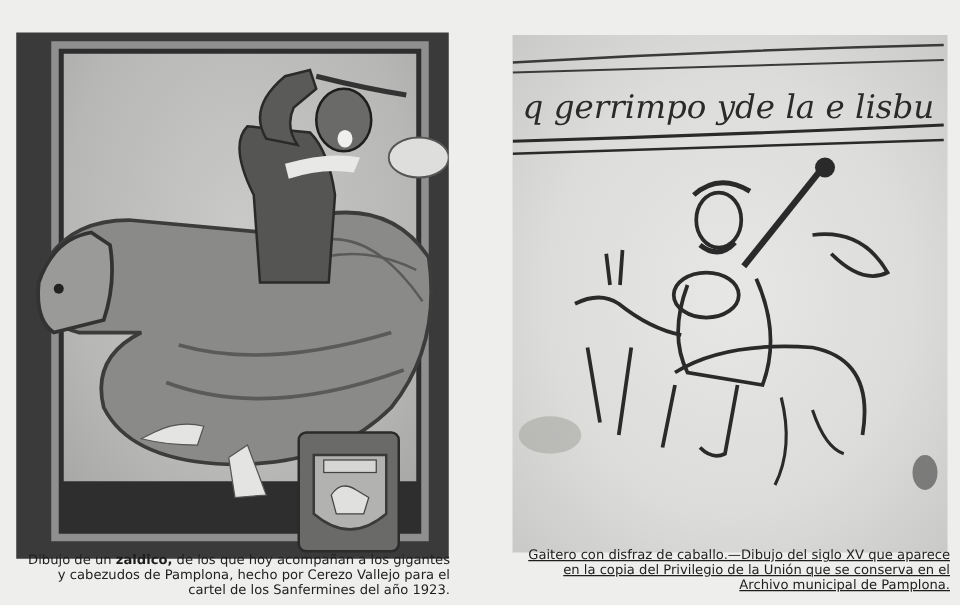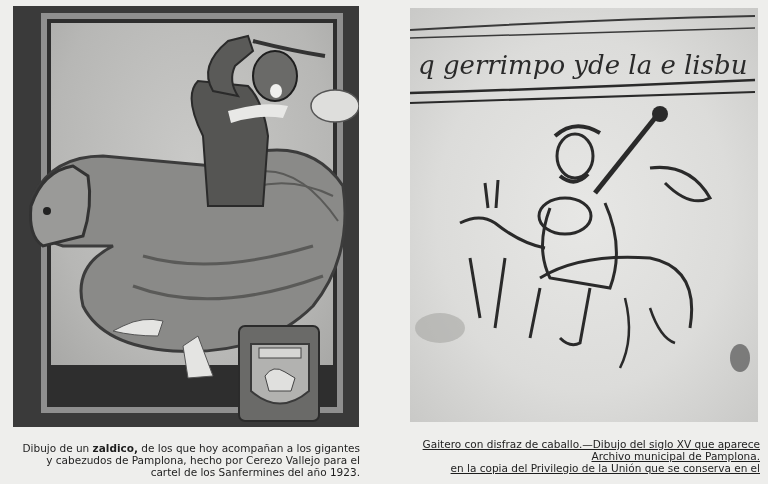--- a/index.html
+++ b/index.html
@@ -2,21 +2,21 @@
 <html><head>
   <meta charset="utf-8">
   <style>
     html, body { margin: 0; padding: 0; }
     body {
       width: 768px; height: 484px; overflow: hidden; position: relative;
       background: #eeeeec;
       font-family: "DejaVu Sans", sans-serif;
     }
     .figure { position: absolute; }
-    .plate { position: absolute; overflow: hidden; }
+    .plate { position: absolute; overflow: hidden; margin-top: 20px; }
     #left-plate {
       left: 13px; top: 6px; width: 346px; height: 421px;
       background: #3a3a3a;
     }
     #left-inner-frame {
       position: absolute; left: 28px; top: 7px; width: 302px; height: 400px;
       background: #8f8f8f;
     }
     #left-inner-dark {
       position: absolute; left: 34px; top: 13px; width: 290px; height: 388px;
@@ -121,16 +121,16 @@
 
       <path d="M130 280 L120 330 M180 280 L170 335 Q160 340 150 330" fill="none" stroke="#2a2a2a" stroke-width="3"></path>
       <path d="M215 290 Q225 330 210 360 M240 300 Q250 330 265 335" fill="none" stroke="#2a2a2a" stroke-width="2.5"></path>
 
       <ellipse cx="30" cy="320" rx="25" ry="15" fill="#a6a6a4" opacity="0.6"></ellipse>
       <ellipse cx="330" cy="350" rx="10" ry="14" fill="#555" opacity="0.7"></ellipse>
     </svg>
   </div>
   <div class="caption" id="right-caption">
     <div>Gaitero con disfraz de caballo.—Dibujo del siglo XV que aparece</div>
+    <div>en la copia del Privilegio de la Unión que se conserva en el</div>
     <div>Archivo municipal de Pamplona.</div>
-    <div>en la copia del Privilegio de la Unión que se conserva en el</div>
   </div>
 </div>
 
 </body></html>

